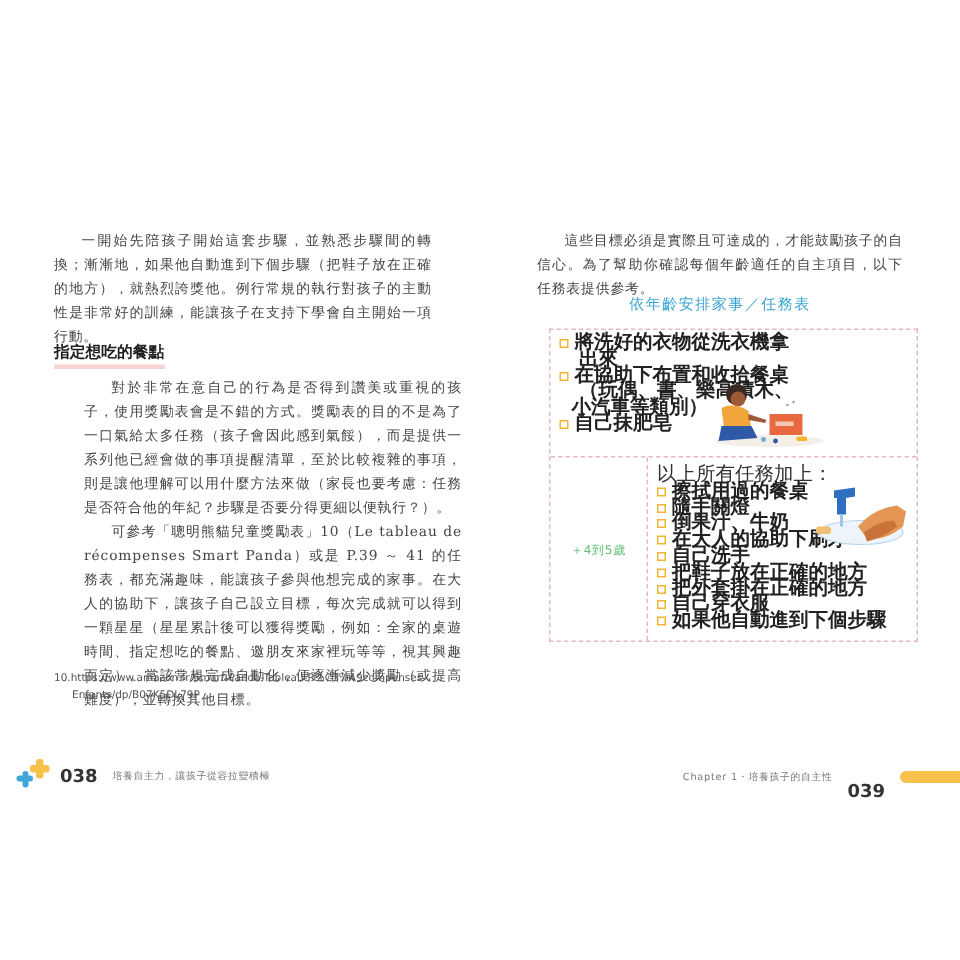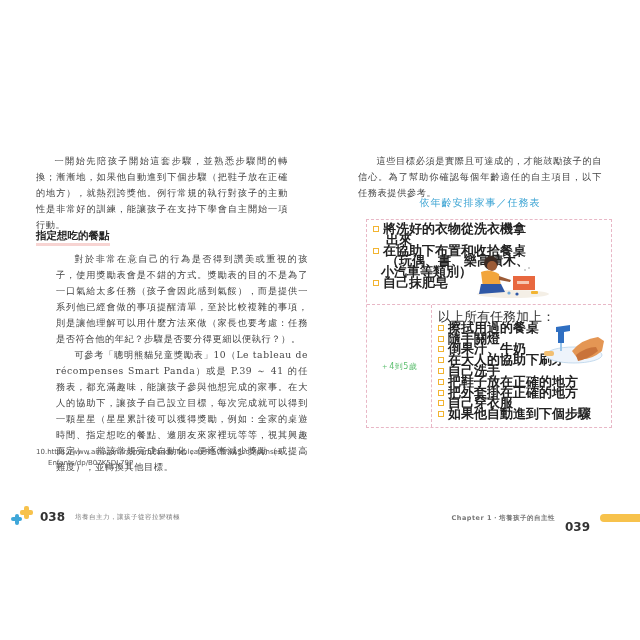--- a/index.html
+++ b/index.html
@@ -160,17 +160,17 @@
           <rect x="18" y="22" width="2" height="8" fill="#9cc6ea"></rect>
           <rect x="2" y="30" width="10" height="5" rx="2" fill="#f2c073"></rect>
           <path d="M30 30 Q40 18 56 16 L62 20 L60 30 Q48 40 36 38 Z" fill="#e49654"></path>
           <path d="M34 34 Q44 26 54 26 L56 30 Q46 38 36 40 Z" fill="#c9733a"></path>
         </svg>
       </div>
     </div>
   </div>
 
   <div class="folio-r">
-    <span class="run" style="margin-left:0; margin-right:10px;font-weight:bold;">Chapter 1・培養孩子的自主性</span>
+    <span class="run" style="margin-left:0; margin-right:10px;">Chapter 1・培養孩子的自主性</span>
     <span class="num" style="margin-left:0;margin-top:17px;">039</span>
     <span class="pill"></span>
   </div>
 </div>
 
 </body></html>

